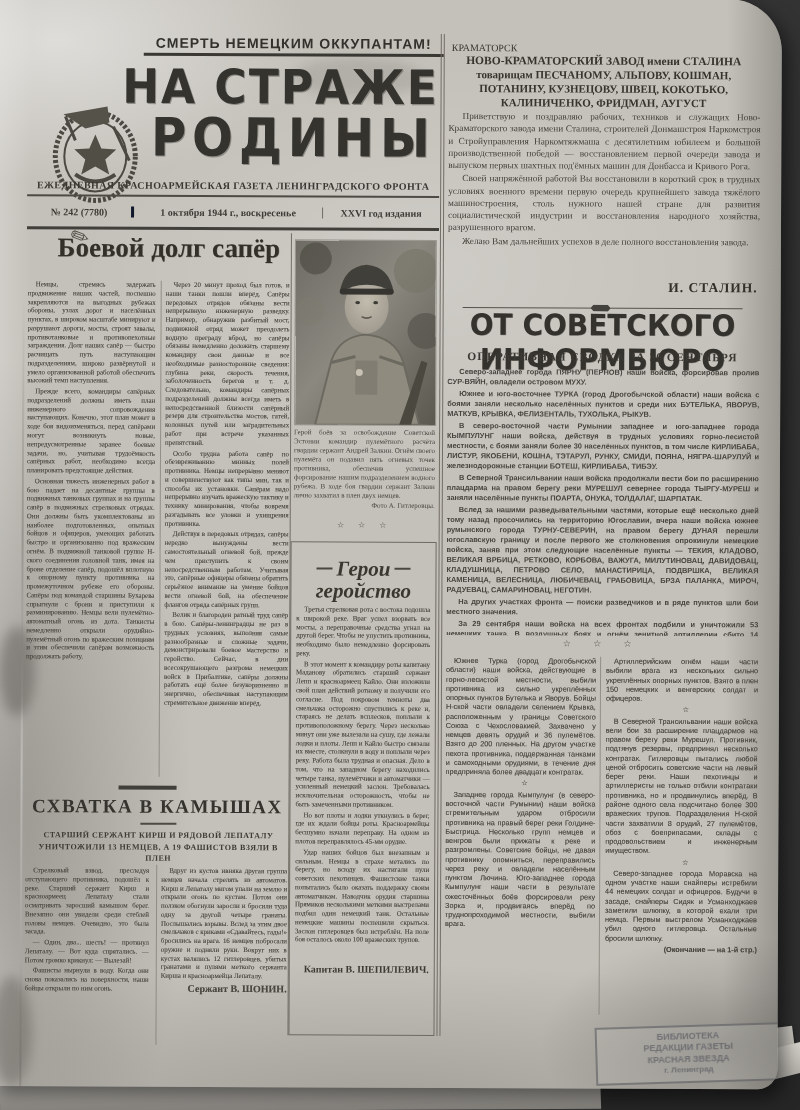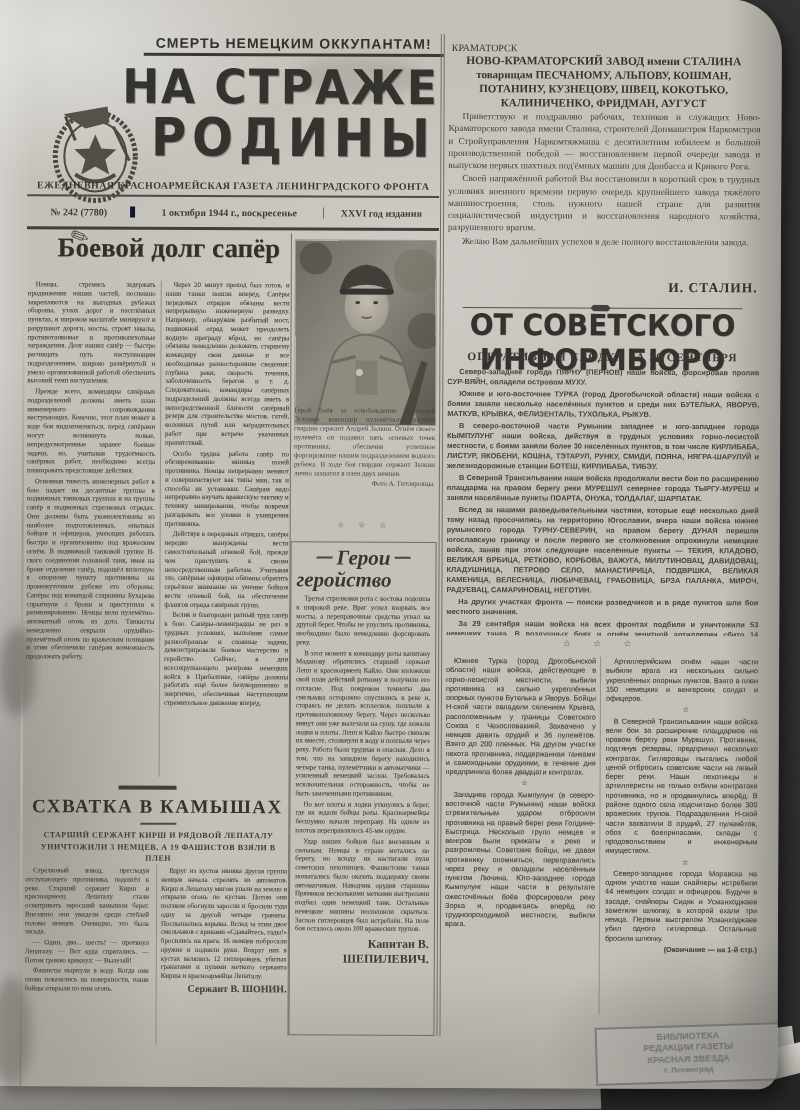--- a/index.html
+++ b/index.html
@@ -22,42 +22,42 @@
   .blotch{position:absolute;border-radius:50%;filter:blur(6px);}
   .vrule{position:absolute;width:1px;background:#716e66;}
 
   
   .banner{position:absolute;left:150px;top:38px;width:300px;text-align:center;font-family:"Liberation Sans",sans-serif;font-weight:800;font-size:14px;letter-spacing:1px;color:#33312c;border-bottom:3px solid #3a3832;padding-bottom:2px;}
   .mast1{position:absolute;left:128px;top:64px;width:318px;text-align:center;font-family:"DejaVu Sans",sans-serif;font-weight:900;font-size:44px;letter-spacing:2px;color:#35332d;transform:scaleY(1.08);text-shadow:1px 1px 0 rgba(53,51,45,.4);}
   .mast2{position:absolute;left:150px;top:112px;width:300px;text-align:center;font-family:"DejaVu Sans",sans-serif;font-weight:900;font-size:48px;letter-spacing:6px;color:#35332d;transform:scaleY(1.1);text-shadow:1px 1px 0 rgba(53,51,45,.4);}
   .subtitle{position:absolute;left:34px;top:183px;width:412px;text-align:center;font-weight:700;font-size:10px;letter-spacing:.4px;color:#3a3832;}
   .issuebar{position:absolute;left:34px;top:198px;width:412px;height:30px;border-top:2px solid #4c4a44;border-bottom:3px solid #413f39;display:flex;align-items:center;}
   .issuebar .cell{font-weight:700;font-size:10px;color:#3d3b35;text-align:center;}
-  .c1{width:105px;border-right:5px solid #0f172a;}
+  .c1{width:105px;border-right:3px solid #0f172a;}
   .c2{width:190px;border-right:1px solid #6f6c64;}
   .c3{width:117px;}
 
   
   .tiny{font-size:6.9px;line-height:1.27;text-align:justify;color:#4a4741;text-shadow:0 0 .5px rgba(74,71,65,.55);}
   .tiny p{margin:0 0 2px;text-indent:8px;}
   .col{position:absolute;overflow:hidden;}
 
   .headline1{position:absolute;left:56px;top:236px;width:240px;text-align:center;font-weight:700;font-size:27px;color:#33302a;font-family:"Liberation Serif",serif;text-shadow:.5px .5px 0 rgba(51,48,42,.35);}
   .flourish{position:absolute;left:78px;top:228px;color:#55524a;font-size:22px;transform:rotate(-25deg);}
 
   .photo{position:absolute;left:303px;top:243px;width:140px;height:184px;box-shadow:0 0 0 1px rgba(80,78,70,.4);}
-  .caption{position:absolute;left:302px;top:409px;width:141px;font-size:7px;line-height:1.28;text-align:justify;color:#474440;}
+  .caption{position:absolute;left:302px;top:431px;width:141px;font-size:7px;line-height:1.28;text-align:justify;color:#474440;}
   .caption .credit{text-align:right;text-indent:0;margin-top:1px;}
   .stars{letter-spacing:6px;color:#4a4741;text-align:center;}
 
   .heroes{position:absolute;left:299px;top:544px;width:146px;height:494px;border:1px solid #6e6b63;padding:4px 5px;box-sizing:border-box;overflow:hidden;}
-  .heroes-title{font-style:italic;font-weight:700;font-size:21px;line-height:1.05;color:#3a372f;text-align:left;font-family:"Liberation Serif",serif;}
+  .heroes-title{font-style:italic;font-weight:700;font-size:21px;line-height:1.05;color:#3a372f;text-align:center;font-family:"Liberation Serif",serif;margin-top:11px;}
   .heroes-title .l1{display:flex;align-items:center;gap:4px;justify-content:center;}
   .heroes-title .dash{flex:0 0 16px;height:2px;background:#4a473f;}
-  .byline{font-weight:700;font-size:12px;text-align:right;color:#3d3a34;margin-top:3px;}
+  .byline{font-weight:700;font-size:10px;text-align:right;color:#3d3a34;margin-top:19px;}
 
   .skirmish-toprule{position:absolute;left:128px;top:789px;width:58px;height:4px;background:#413f39;}
   .headline2{position:absolute;left:34px;top:799px;width:266px;text-align:center;font-weight:700;font-size:19px;letter-spacing:1.5px;color:#35332d;font-family:"Liberation Serif",serif;}
   .skirmish-rule{position:absolute;left:150px;top:826px;width:36px;height:2px;background:#4c4a44;}
   .subdeck{position:absolute;left:42px;top:833px;width:252px;text-align:center;font-weight:700;font-size:8px;line-height:1.45;letter-spacing:.5px;color:#3d3b35;}
 
   
   .r-city{position:absolute;left:458px;top:44px;font-weight:400;font-size:10px;color:#38362f;}
   .r-head{position:absolute;left:452px;width:316px;text-align:center;font-weight:700;color:#36342d;font-size:11px;}
   .letter{position:absolute;left:455px;top:112px;width:312px;font-size:9.3px;line-height:1.32;text-align:justify;color:#413e38;}
@@ -192,21 +192,21 @@
         <p>В этот момент к командиру роты капитану Маданову обратились старший сержант Лепп и красноармеец Кайло. Они изложили свой план действий ротному и получили его согласие. Под покровом темноты два смельчака осторожно спустились к реке и, стараясь не делать всплесков, поплыли к противоположному берегу. Через несколько минут они уже вылезали на сушу, где лежали лодки и плоты. Лепп и Кайло быстро связали их вместе, столкнули в воду и поплыли через реку. Работа была трудная и опасная. Дело в том, что на западном берегу находились четыре танка, пулемётчики и автоматчики — усиленный немецкий заслон. Требовалась исключительная осторожность, чтобы не быть замеченными противником.</p>
         <p>Но вот плоты и лодки уткнулись в берег, где их ждали бойцы роты. Красноармейцы бесшумно начали переправу. На одном из плотов переправлялось 45-мм орудие.</p>
         <p>Удар наших бойцов был внезапным и сильным. Немцы в страхе метались по берегу, но всюду их настигали пули советских пехотинцев. Фашистские танки попытались было оказать поддержку своим автоматчикам. Наводчик орудия старшина Прямиков несколькими меткими выстрелами подбил один немецкий танк. Остальные немецкие машины поспешили скрыться. Заслон гитлеровцев был истреблён. На поле боя осталось около 100 вражеских трупов.</p>
       </div>
       <div class="byline">Капитан В. ШЕПИЛЕВИЧ.</div>
     </div>
 
     <div class="skirmish-toprule"></div>
     <div class="headline2">СХВАТКА В КАМЫШАХ</div>
     <div class="skirmish-rule"></div>
-    <div class="subdeck">СТАРШИЙ СЕРЖАНТ КИРШ И РЯДОВОЙ ЛЕПАТАЛУ УНИЧТОЖИЛИ 3 НЕМЦЕВ, А 19 ФАШИСТОВ ВЗЯЛИ В ПЛЕН</div>
+    <div class="subdeck">СТАРШИЙ СЕРЖАНТ КИРШ И РЯДОВОЙ ЛЕПАТАЛУ УНИЧТОЖИЛИ 13 НЕМЦЕВ, А 19 ФАШИСТОВ ВЗЯЛИ В ПЛЕН</div>
     <div class="col tiny" style="left:35px;top:870px;width:124px;height:178px;">
       <p>Стрелковый взвод, преследуя отступающего противника, подошёл к реке. Старший сержант Кирш и красноармеец Лепаталу стали осматривать заросший камышом берег. Внезапно они увидели среди стеблей головы немцев. Очевидно, это была засада.</p>
       <p>— Один, два... шесть! — протянул Лепаталу. — Вот куда спрятались. — Потом громко крикнул: — Вылезай!</p>
       <p>Фашисты нырнули в воду. Когда они снова показались на поверхности, наши бойцы открыли по ним огонь.</p>
     </div>
     <div class="col tiny" style="left:171px;top:870px;width:126px;height:178px;">
       <p>Вдруг из кустов ивняка другая группа немцев начала стрелять из автоматов. Кирш и Лепаталу мигом упали на землю и открыли огонь по кустам. Потом они ползком обогнули заросли и бросили туда одну за другой четыре гранаты. Послышались взрывы. Вслед за этим двое смельчаков с криками «Сдавайтесь, гады!» бросились на врага. 16 немцев побросали оружие и подняли руки. Вокруг них в кустах валялись 12 гитлеровцев, убитых гранатами и пулями меткого сержанта Кирша и красноармейца Лепаталу.</p>
       <p class="cont" style="font-size:10px;">Сержант В. ШОНИН.</p>
     </div>
 

